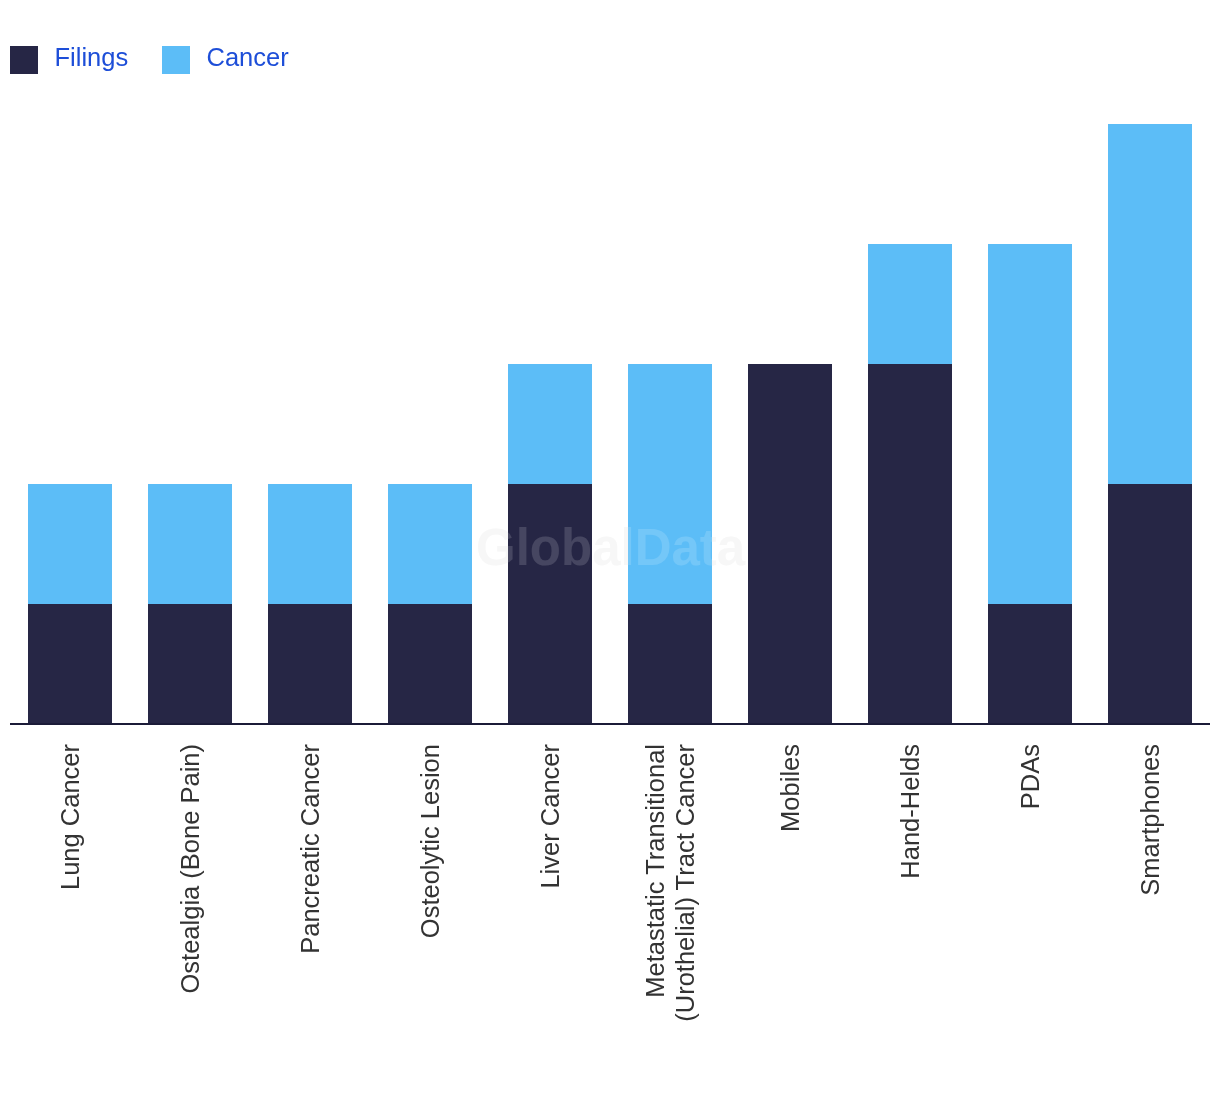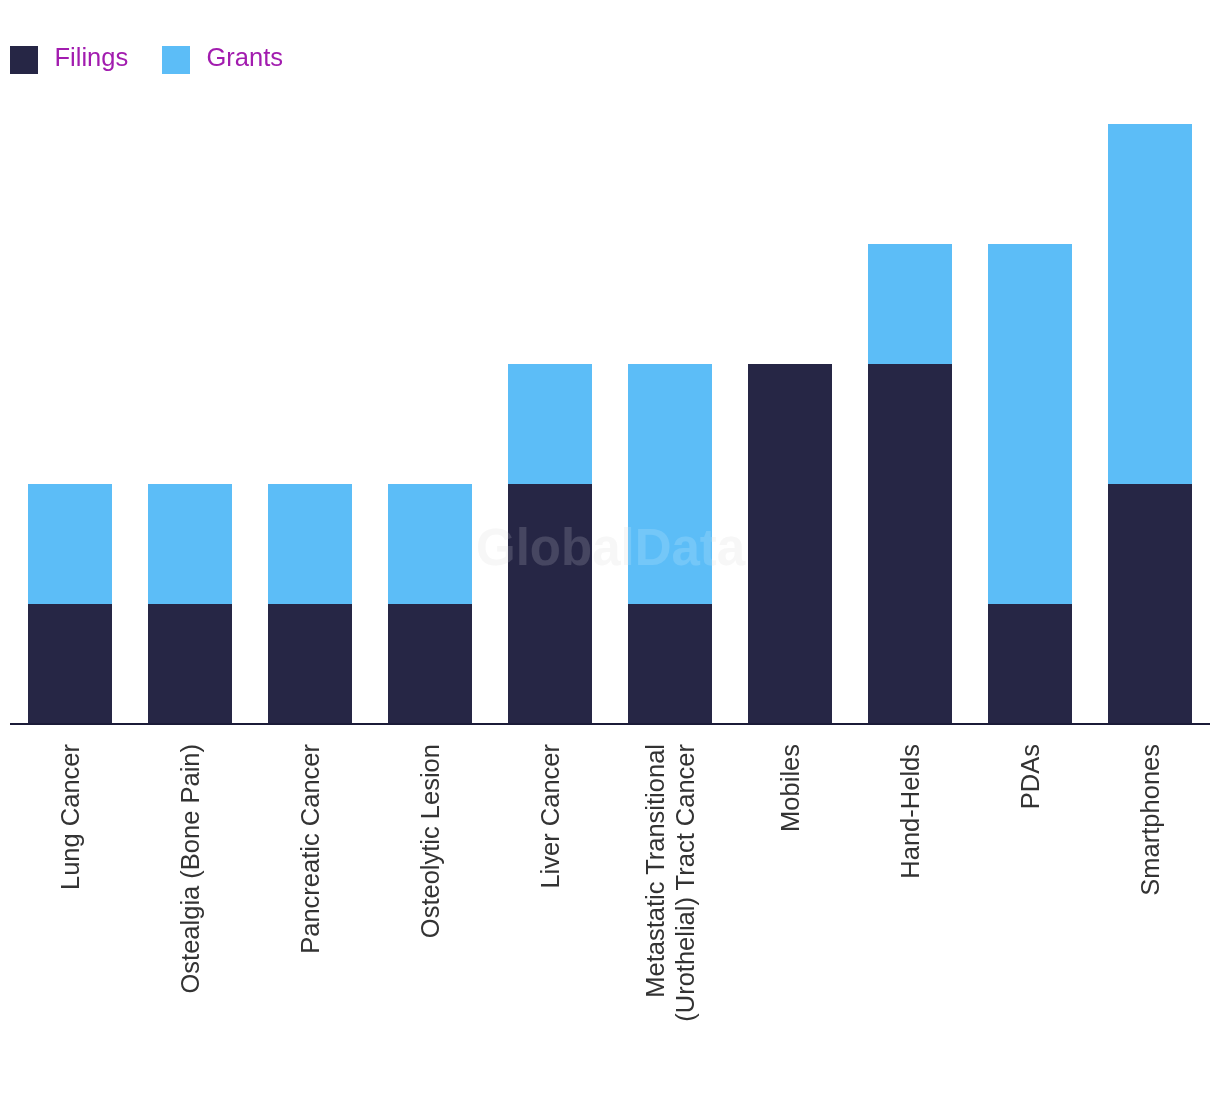--- a/index.html
+++ b/index.html
@@ -33,21 +33,21 @@
     position: absolute; left: 0; top: 0;
     width: 28px; height: 28px;
   }
   .legend-label {
     position: absolute;
     left: 44.5px;
     top: -3.2px;
     height: 28px;
     line-height: 28px;
     font-size: 25.5px;
-    color: #a21caf;
+    color: #1d4ed8;
     white-space: nowrap;
     filter: grayscale(0);
   }
 
   
   .layer {
     position: absolute; left: 0; top: 0;
     width: 1220px; height: 1094px;
   }
   .bar-seg { position: absolute; }
@@ -161,16 +161,16 @@
       </div>
     </div>
 
   <div id="legend">
     <div class="legend-item" style="left:0px">
       <span class="legend-swatch" style="background: rgb(38, 38, 69);"></span>
       <span class="legend-label">Filings</span>
     </div>
     <div class="legend-item" style="left:152px">
       <span class="legend-swatch" style="background: rgb(92, 189, 247);"></span>
-      <span class="legend-label">Grants</span>
+      <span class="legend-label">Cancer</span>
     </div>
   </div>
 </div>
 
 </body></html>

